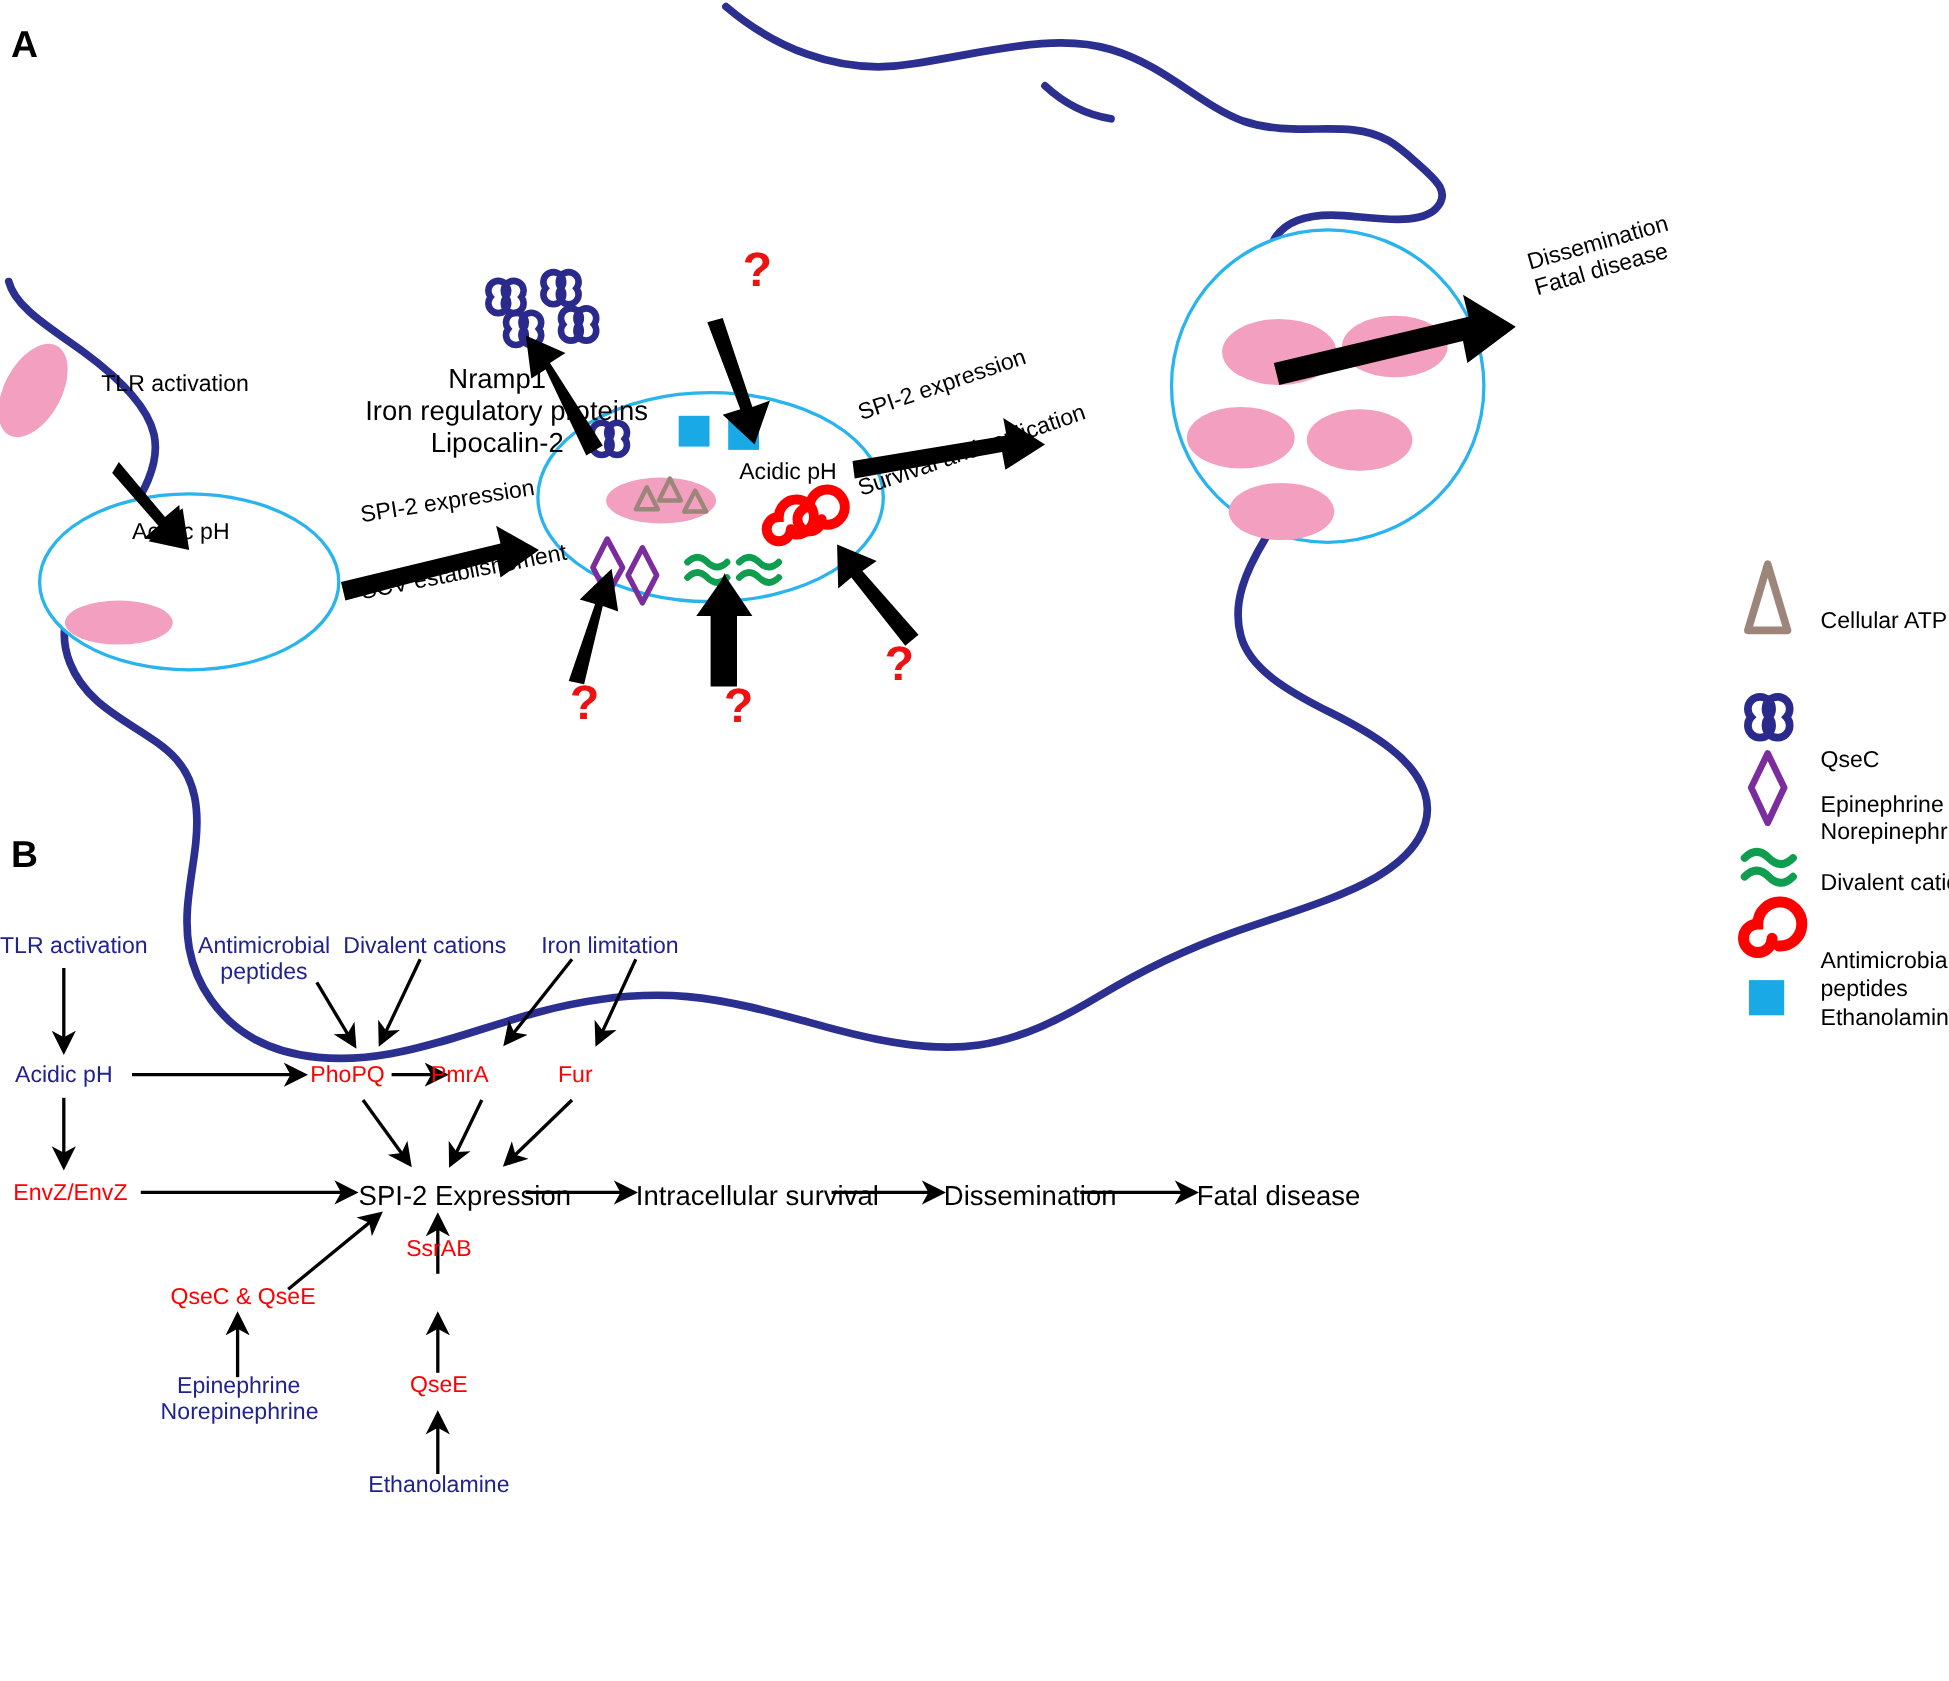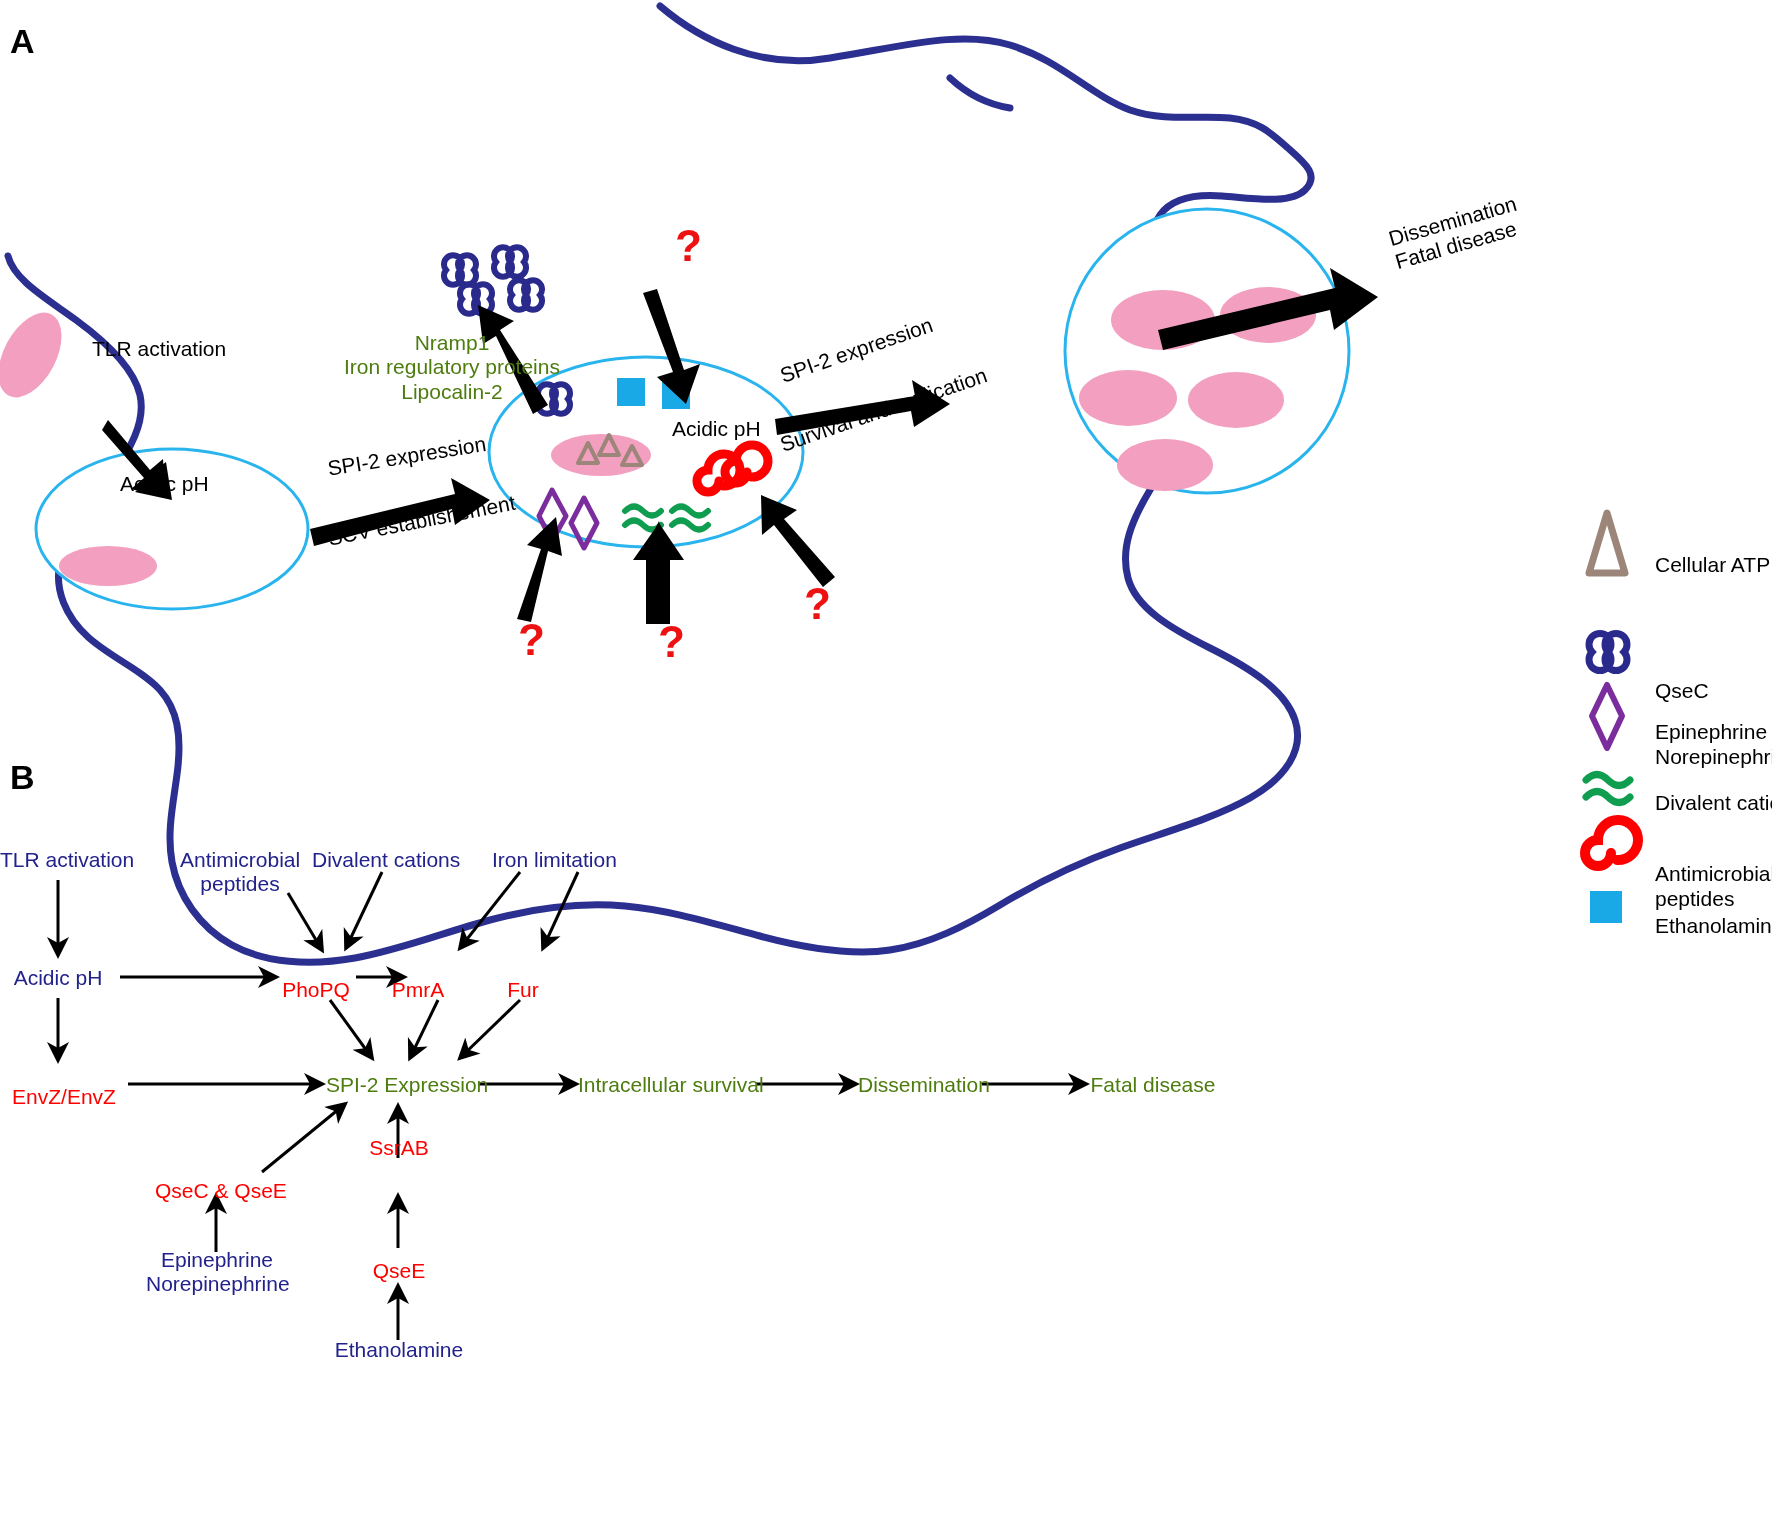--- a/index.html
+++ b/index.html
@@ -3,23 +3,23 @@
 <meta charset="utf-8">
 <style>
   html,body{margin:0;padding:0;background:#ffffff;}
   body{width:1772px;height:1528px;position:relative;
        font-family:"Liberation Sans", sans-serif; color:#000;}
   .fig{position:absolute;left:0;top:0;width:1772px;height:1528px;}
   svg{position:absolute;left:0;top:0;width:1772px;height:1528px;overflow:visible;}
   .lbl{position:absolute;white-space:pre;line-height:1.16;}
   .panel-letter{font-size:34px;font-weight:bold;}
   .blk{font-size:21px;color:#000;}
-  .blk-c{font-size:21px;color:#4d7c0f;text-align:center;}
+  .blk-c{font-size:25px;color:#000000;text-align:center;}
   .navy-c{font-size:21px;color:#22228c;text-align:center;}
-  .red-t{font-size:21px;color:#ff0000;text-align:center;margin-top:12px;}
+  .red-t{font-size:21px;color:#ff0000;text-align:center;}
   .qmark{font-size:44px;font-weight:bold;color:#ee1111;line-height:1;}
   .rot-a{transform:rotate(-9deg);transform-origin:left top;}
   .rot-b{transform:rotate(-11deg);transform-origin:left top;}
   .rot-c{transform:rotate(-19deg);transform-origin:left top;}
   .rot-d{transform:rotate(-16deg);transform-origin:left top;}
   .legend-txt{font-size:21px;color:#000;line-height:1.2;margin-top:22px;}
 </style>
 </head>
 <body>
 

